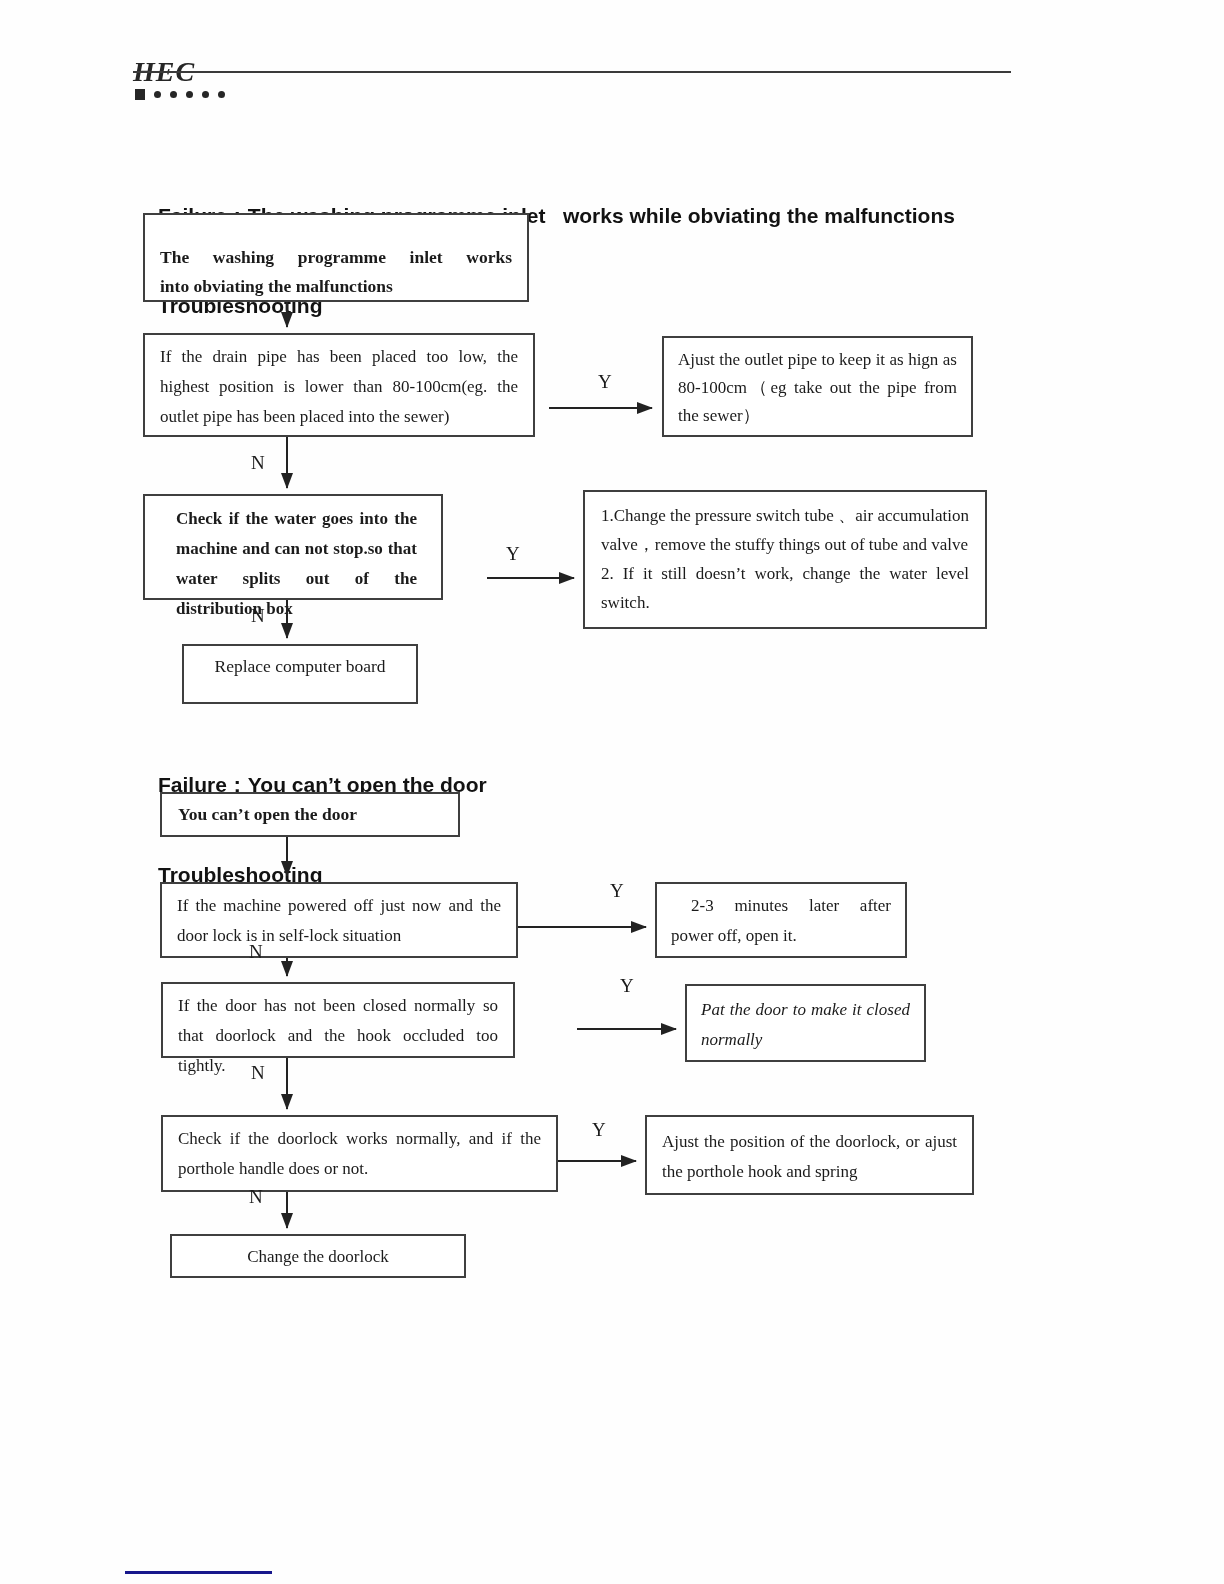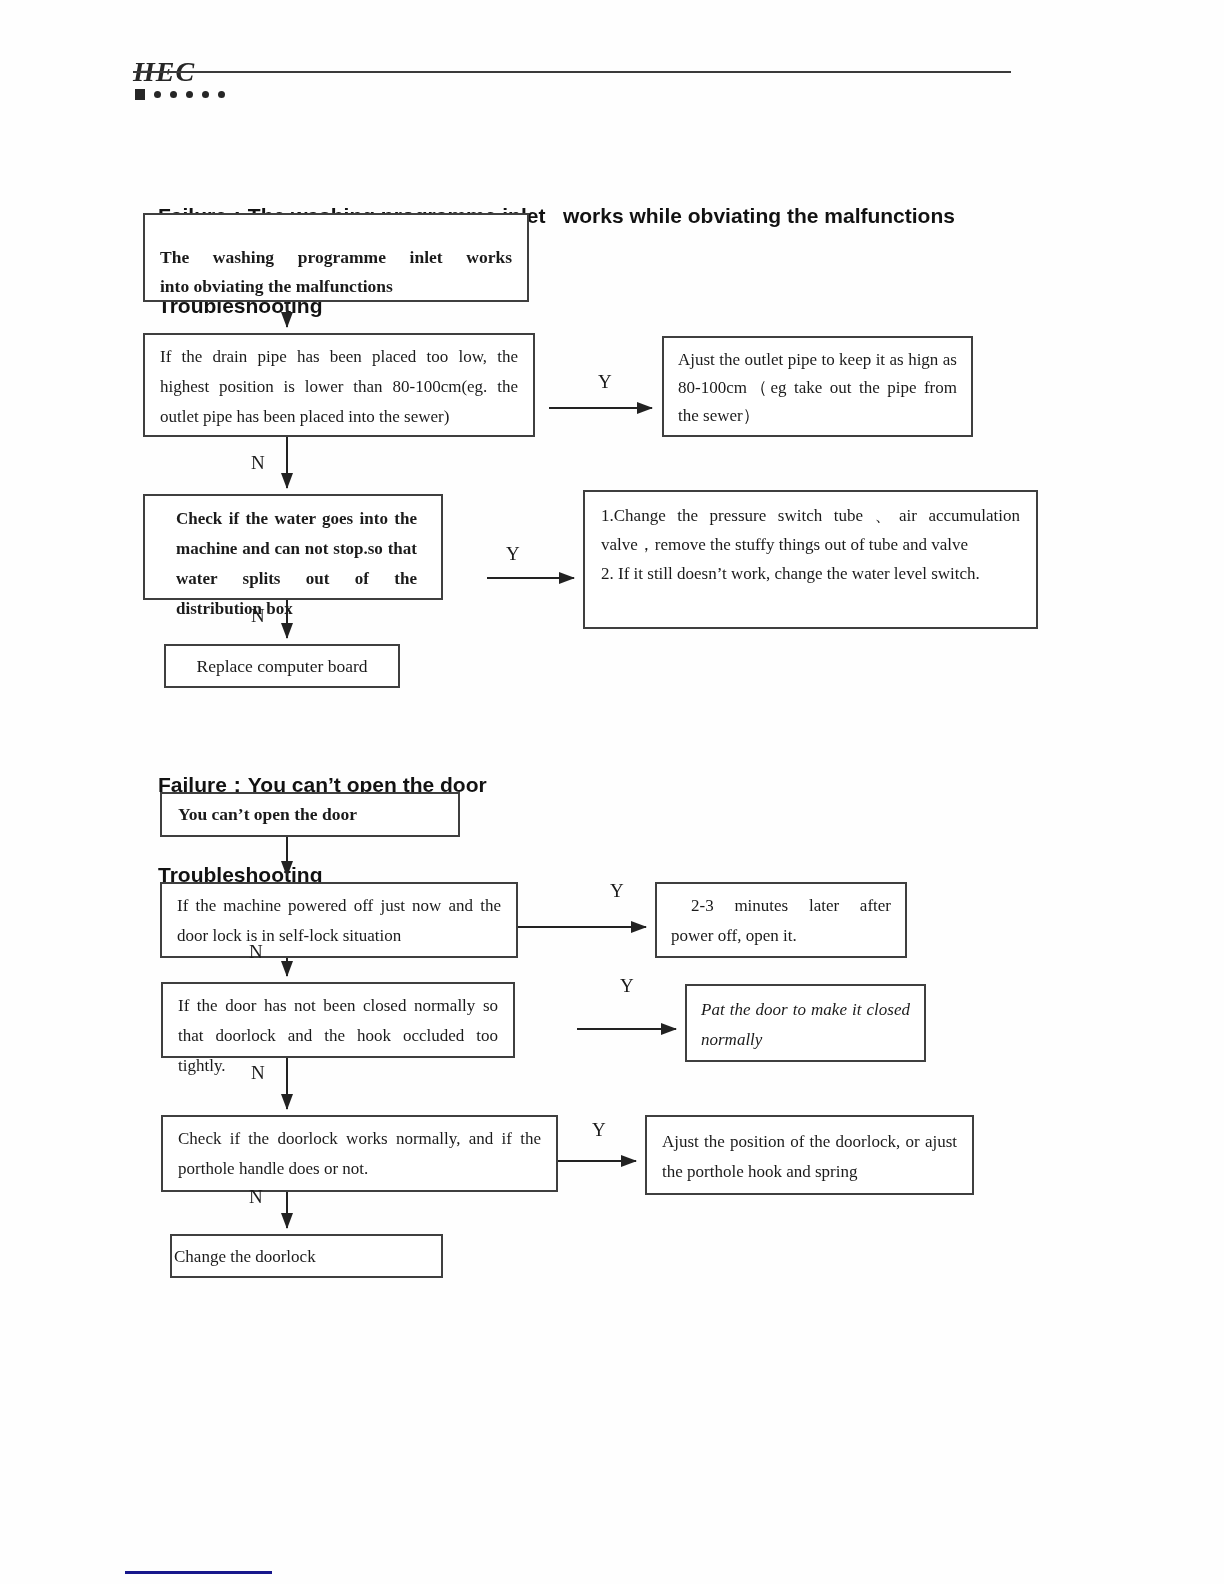--- a/index.html
+++ b/index.html
@@ -76,26 +76,26 @@
     <div class="jfirst">The washing programme inlet  works</div>
     <div>into obviating the malfunctions</div>
   </div>
 
   <div class="fbox" style="left:143px; top:333px; width:392px; height:104px; line-height:30px;">If the drain pipe has been placed too low, the highest position is lower than 80-100cm(eg. the outlet pipe has been placed into the sewer)</div>
 
   <div class="fbox" style="left:662px; top:336px; width:311px; height:101px; padding:8px 14px; line-height:28px;">Ajust the outlet pipe to keep it as hign as 80-100cm（eg take out the pipe from the sewer）</div>
 
   <div class="fbox" style="left:143px; top:494px; width:300px; height:106px; padding:8px 24px 8px 31px; line-height:30px;font-weight:bold;">Check if the water goes into the machine and can not stop.so that water splits out of the distribution box</div>
 
-  <div class="fbox" style="left:583px; top:490px; width:455px; height:139px; padding:9px 16px;">
+  <div class="fbox" style="left:583px; top:490px; width:404px; height:139px; padding:9px 16px;">
     <div>1.Change the pressure switch tube 、air accumulation valve，remove the stuffy things out of tube and valve</div>
     <div>2. If it still doesn’t work, change the water level switch.</div>
   </div>
 
-  <div class="fbox center" style="left:164px; top:644px; width:236px; height:44px; padding:6px 10px; font-size:17.5px;">Replace computer board</div>
+  <div class="fbox center" style="left:182px; top:644px; width:236px; height:60px; padding:6px 10px; font-size:17.5px;">Replace computer board</div>
 
   <div class="yn" style="left:598px; top:371px;">Y</div>
   <div class="yn" style="left:251px; top:452px;">N</div>
   <div class="yn" style="left:506px; top:543px;">Y</div>
   <div class="yn" style="left:251px; top:605px;">N</div>
 
   <div class="title" style="left:158px; top:710px; width:700px;">
     <div>Failure：You can’t open the door</div>
     <div>Troubleshooting</div>
   </div>
@@ -110,21 +110,21 @@
   </div>
 
   <div class="fbox" style="left:161px; top:982px; width:354px; height:76px; line-height:30px;">If the door has not been closed normally so that doorlock and the hook occluded too tightly.</div>
 
   <div class="fbox" style="left:685px; top:984px; width:241px; height:78px; padding:9px 14px; line-height:30px;font-style:italic;">Pat the door to make it closed normally</div>
 
   <div class="fbox" style="left:161px; top:1115px; width:397px; height:77px; line-height:30px;">Check if the doorlock works normally, and if the porthole handle does or not.</div>
 
   <div class="fbox" style="left:645px; top:1115px; width:329px; height:80px; padding:10px 15px; line-height:30px;">Ajust the position of the doorlock, or ajust the porthole hook and spring</div>
 
-  <div class="fbox" style="left:170px; top:1234px; width:273px; height:44px; padding:6px 2px; text-align:left;">Change the doorlock</div>
+  <div class="fbox" style="left:170px; top:1234px; width:296px; height:44px; padding:6px 15px; text-align:center;">Change the doorlock</div>
 
   <div class="yn" style="left:610px; top:880px;">Y</div>
   <div class="yn" style="left:249px; top:941px;">N</div>
   <div class="yn" style="left:620px; top:975px;">Y</div>
   <div class="yn" style="left:251px; top:1062px;">N</div>
   <div class="yn" style="left:592px; top:1119px;">Y</div>
   <div class="yn" style="left:249px; top:1186px;">N</div>
 
   <svg class="arrows" viewBox="0 0 1224 1584">
     <defs>

